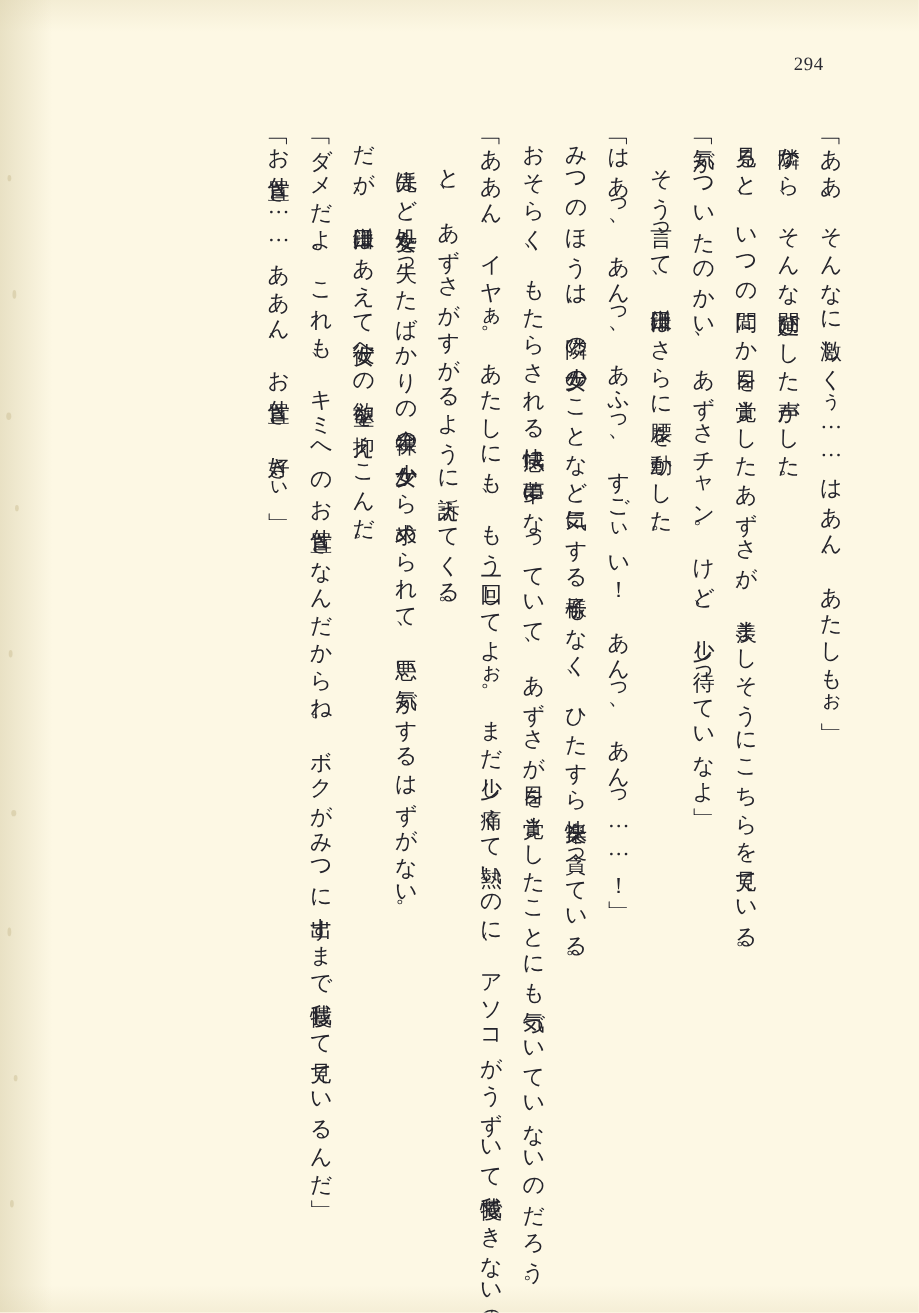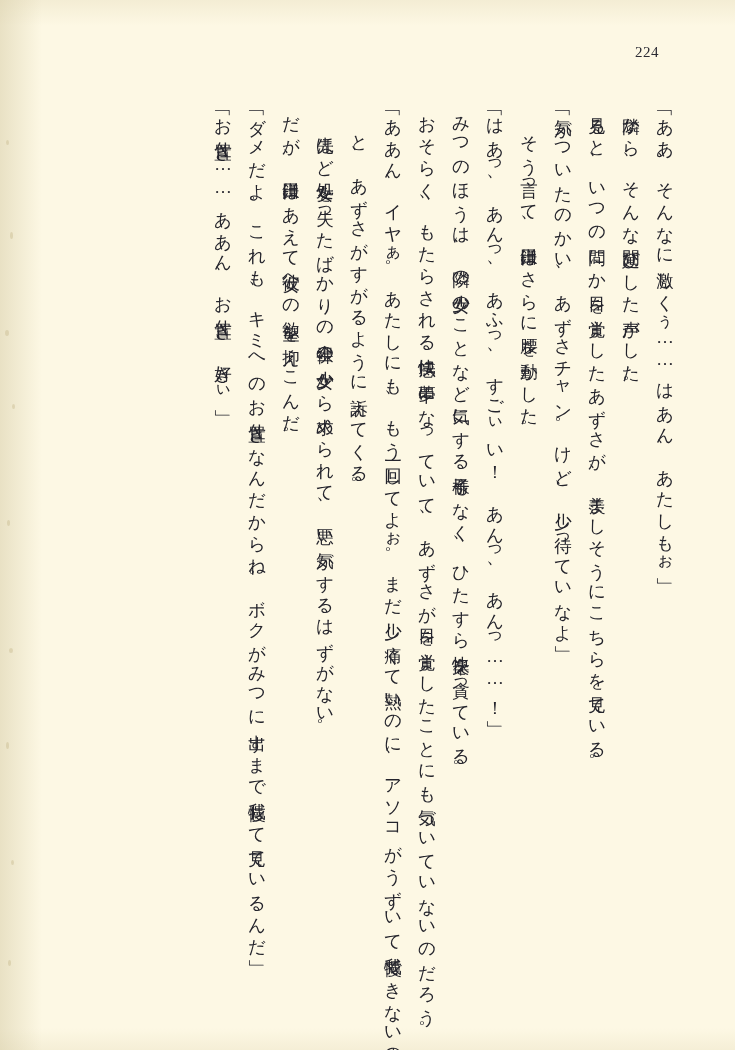--- a/index.html
+++ b/index.html
@@ -84,21 +84,21 @@
   <div class="speckle" style="left:6px;  top:140px; width:3px; height:5px;"></div>
   <div class="speckle" style="left:10px; top:232px; width:3px; height:7px;"></div>
   <div class="speckle" style="left:5px;  top:330px; width:4px; height:6px;"></div>
   <div class="speckle" style="left:12px; top:404px; width:3px; height:5px;"></div>
   <div class="speckle" style="left:7px;  top:520px; width:3px; height:6px;"></div>
   <div class="speckle" style="left:9px;  top:648px; width:4px; height:5px;"></div>
   <div class="speckle" style="left:6px;  top:742px; width:3px; height:7px;"></div>
   <div class="speckle" style="left:11px; top:860px; width:3px; height:5px;"></div>
   <div class="speckle" style="left:8px;  top:960px; width:3px; height:6px;"></div>
 
-  <div id="page-number">224</div>
+  <div id="page-number">294</div>
 
   <div id="text-block">
     <div class="column">「ああ、そんなに激しくぅ……はあん、あたしもぉ」</div>
     <div class="column">隣から、そんな間延びした声がした。</div>
     <div class="column">見ると、いつの間にか目を覚ましたあずさが、羨ましそうにこちらを見ている。</div>
     <div class="column">「気がついたのかい、あずさチャン。けど、少し待っていなよ」</div>
     <div class="column indent">そう言って、鎌田はさらに腰を動かした。</div>
     <div class="column">「はあっ、あんっ、あふっ、すごぃい！　あんっ、あんっ……！」</div>
     <div class="column">みつのほうは、隣の少女のことなど気にする様子もなく、ひたすら快楽を貪っている。</div>
     <div class="column">おそらく、もたらされる快感に夢中になっていて、あずさが目を覚ましたことにも気づいていないのだろう。</div>

